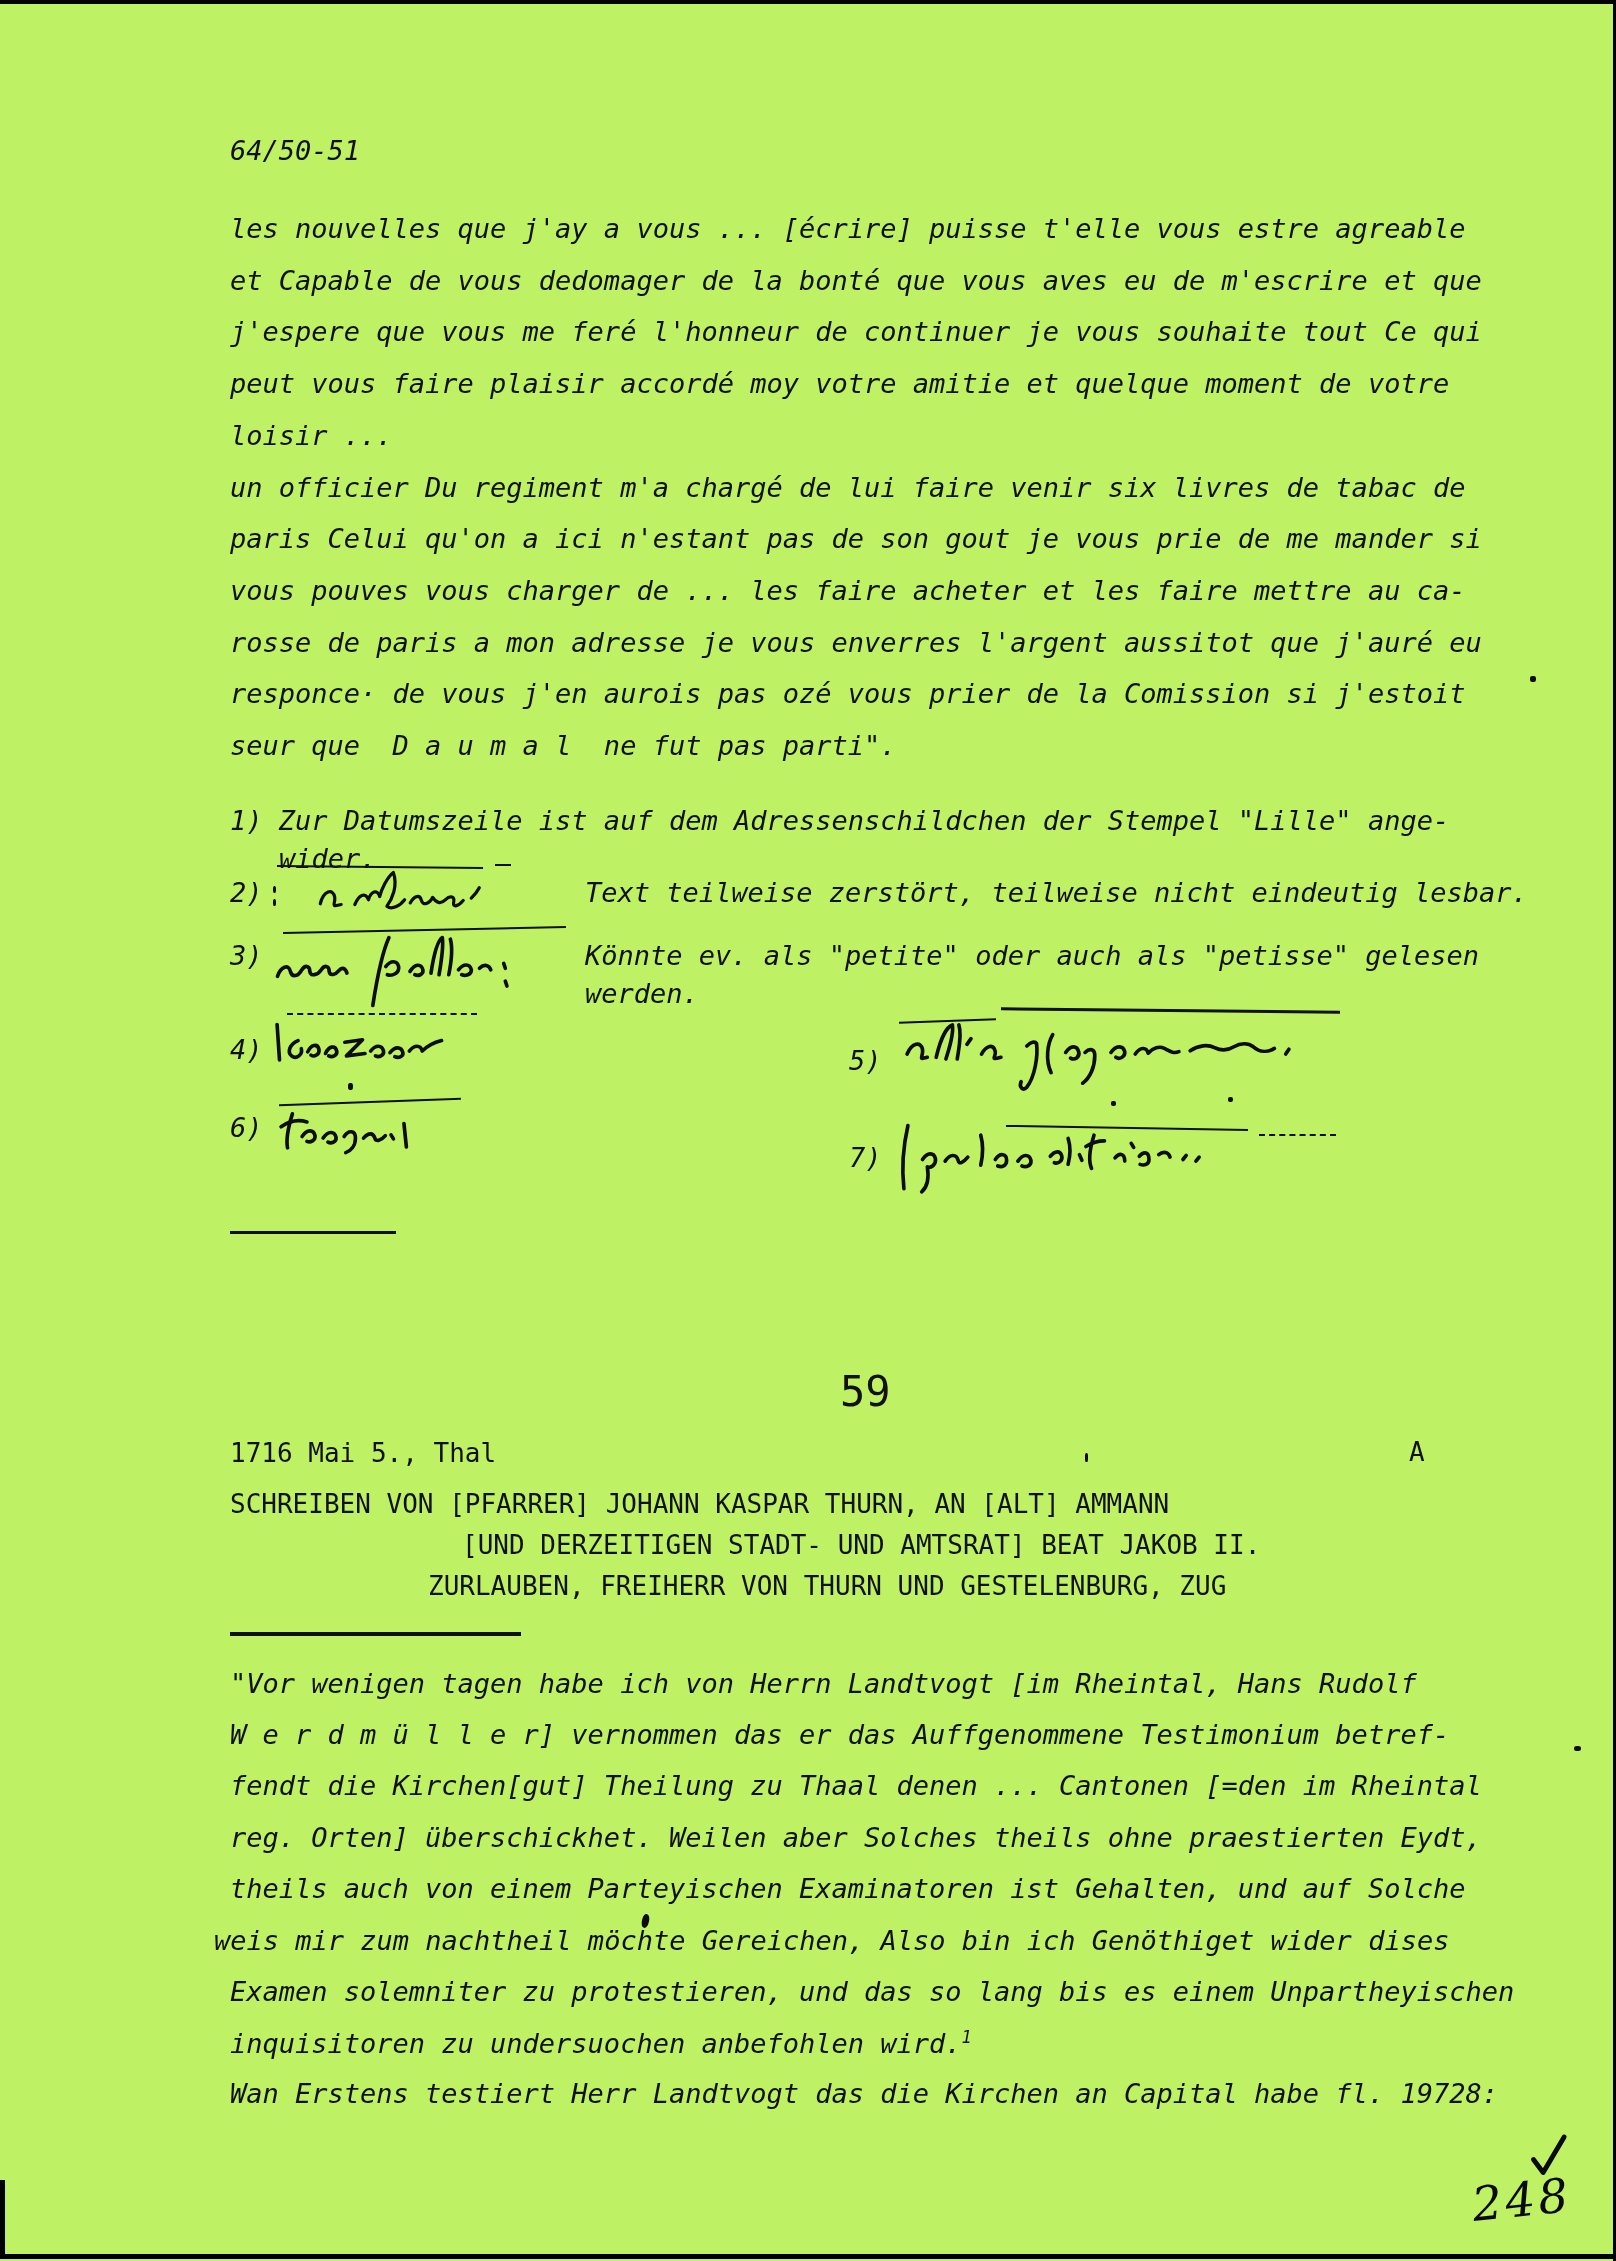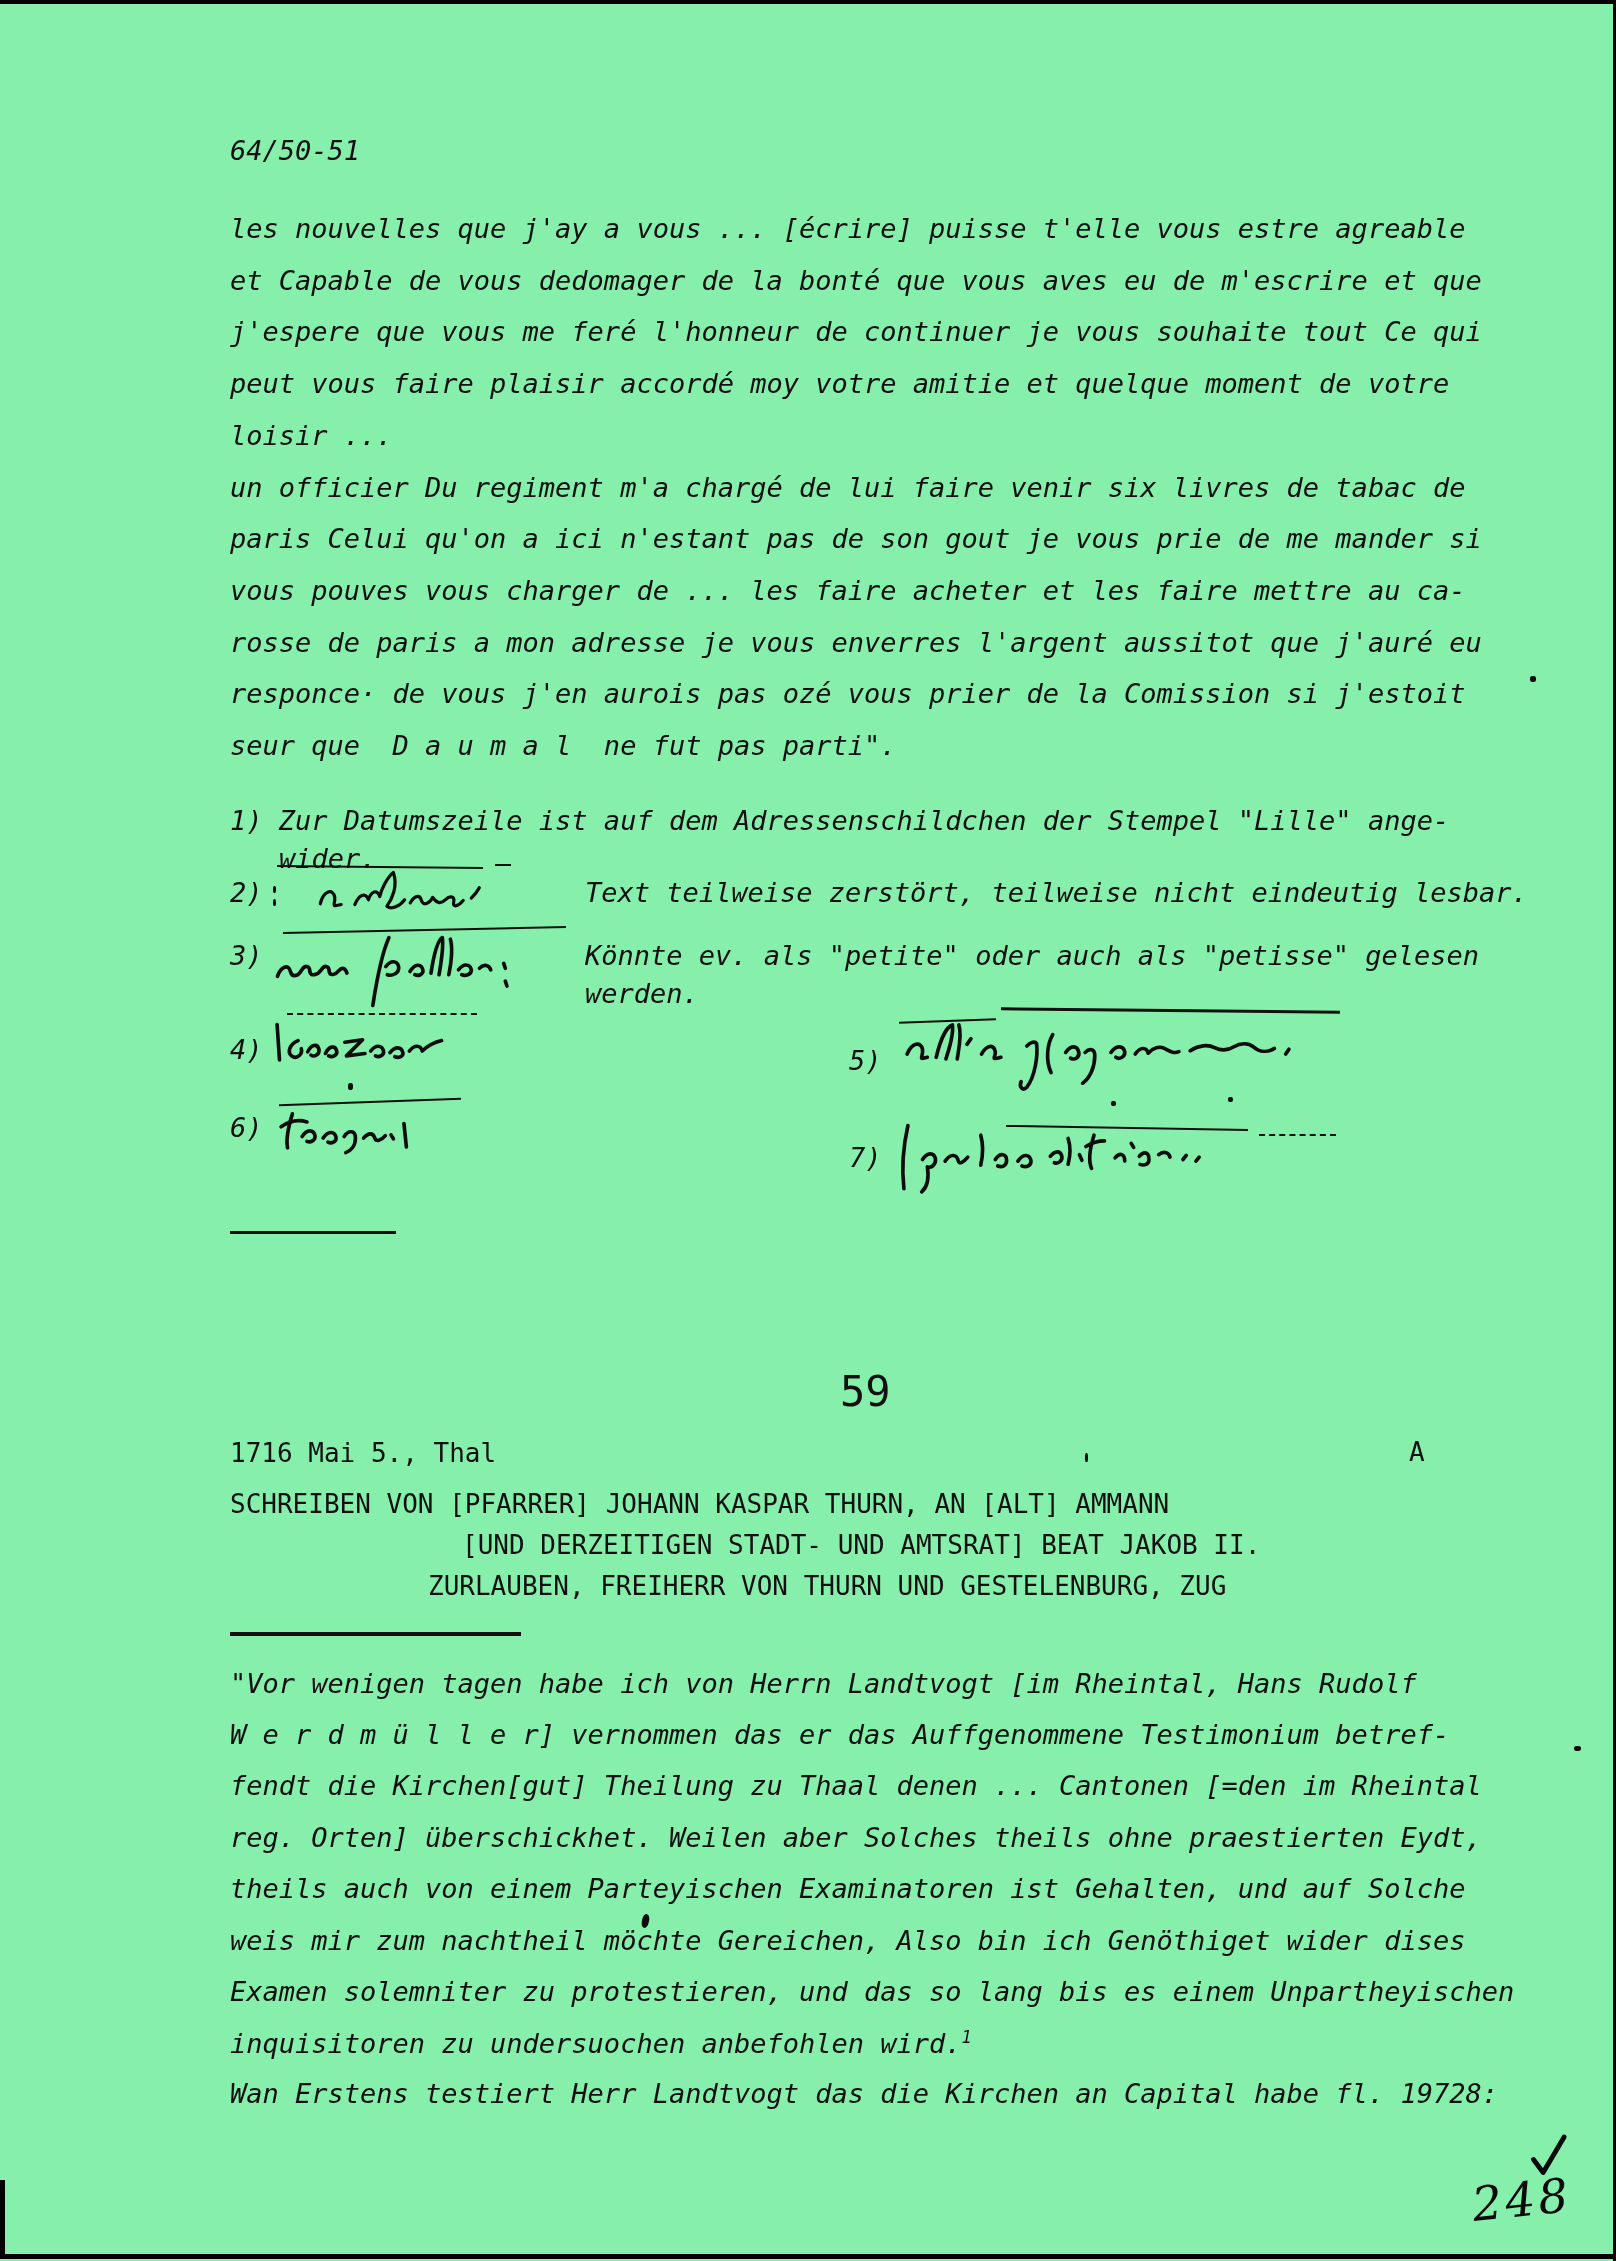--- a/index.html
+++ b/index.html
@@ -1,20 +1,20 @@
 <!DOCTYPE html>
 <html style="font-size:13px"><head>
 <meta charset="utf-8">
 <style>
   html,body{margin:0;padding:0;background:#555;}
   .page{
     position:relative;
     width:1616px;height:2261px;
     margin:0 auto;
-    background:#86efac;
+    background:#bef264;
     color:#111;
     overflow:hidden;
     font-family:"DejaVu Sans Mono", monospace;
   }
   .abs{position:absolute;white-space:pre;line-height:1;}
   .tw-i{font-style:italic;font-size:27px;letter-spacing:0;}
   .tw-u{font-style:normal;font-size:27px;}
   .tw-big{font-style:normal;font-size:26px;}
   .entry-no{font-style:normal;font-size:42px;}
   .rule{position:absolute;background:#101010;}
@@ -185,21 +185,21 @@
   </div>
 
   <div class="rule" style="left:230px;top:1632px;width:291px;height:4px;"></div>
 
   <div>
     <div class="abs tw-i" style="left:230px;top:1670px;">"Vor wenigen tagen habe ich von Herrn Landtvogt [im Rheintal, Hans Rudolf</div>
     <div class="abs tw-i" style="left:230px;top:1721px;">W e r d m ü l l e r] vernommen das er das Auffgenommene Testimonium betref-</div>
     <div class="abs tw-i" style="left:230px;top:1772px;">fendt die Kirchen[gut] Theilung zu Thaal denen ... Cantonen [=den im Rheintal</div>
     <div class="abs tw-i" style="left:230px;top:1824px;">reg. Orten] überschickhet. Weilen aber Solches theils ohne praestierten Eydt,</div>
     <div class="abs tw-i" style="left:230px;top:1875px;">theils auch von einem Parteyischen Examinatoren ist Gehalten, und auf Solche</div>
-    <div class="abs tw-i" style="left:230px;top:1927px;">weis mir zum nachtheil möchte Gereichen, Also bin ich Genöthiget wider dises</div>
+    <div class="abs tw-i" style="left:214px;top:1927px;">weis mir zum nachtheil möchte Gereichen, Also bin ich Genöthiget wider dises</div>
     <div class="abs tw-i" style="left:230px;top:1978px;">Examen solemniter zu protestieren, und das so lang bis es einem Unpartheyischen</div>
     <div class="abs tw-i" style="left:230px;top:2029px;"><span>inquisitoren zu undersuochen anbefohlen wird.</span><sup>1</sup></div>
     <div class="abs tw-i" style="left:230px;top:2080px;">Wan Erstens testiert Herr Landtvogt das die Kirchen an Capital habe fl. 19728:</div>
   </div>
   <div class="speck" style="left:1574px;top:1746px;width:6.5px;height:4.8px;"></div>
   <div class="speck" style="left:642px;top:1914px;width:7.3px;height:13.7px;transform:rotate(12deg);border-radius:45%;"></div>
 
   <div class="hw checkmark" style="left:1527px;top:2132px;">
     <svg width="42" height="47" viewBox="0 0 52 58">
       <path d="M8,34 L20,50 L46,6"></path>

